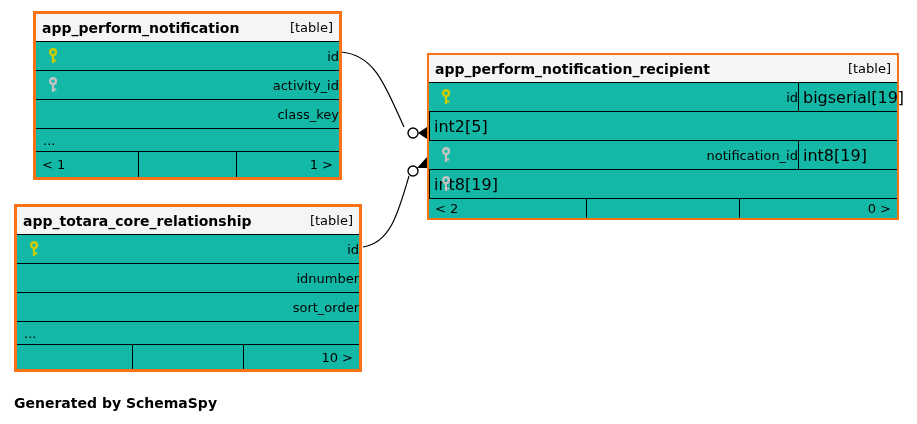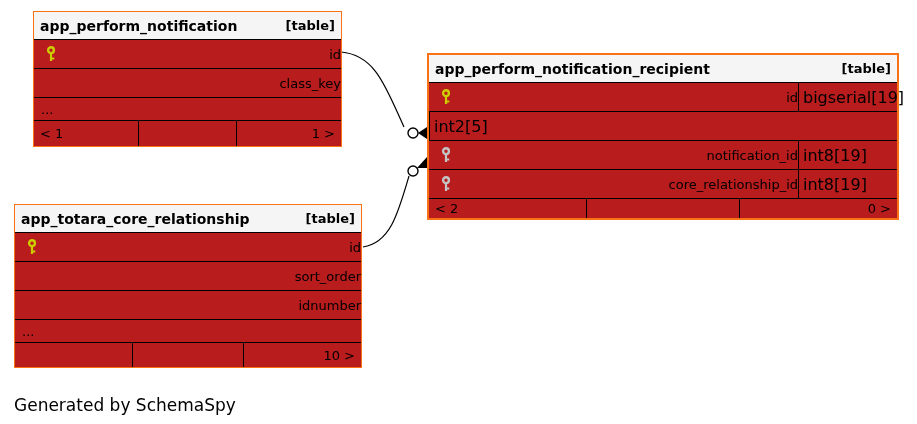--- a/index.html
+++ b/index.html
@@ -1,27 +1,27 @@
 <!DOCTYPE html>
 <html style="--hdrbg: #f5f5f5;"><head>
 <meta charset="utf-8">
 <style>
   html,body{margin:0;padding:0;background:#fff;}
   .canvas{
     position:relative;width:917px;height:424px;background:#fff;overflow:hidden;
     font-family:"DejaVu Sans","Liberation Sans",sans-serif;color:#000;
   }
-  .tnode{position:absolute;box-sizing:border-box;border:1px solid #f97316;background:#b91c1c;z-index:2;}
+  .tnode{position:absolute;box-sizing:border-box;border:3px solid #f97316;background:#14b8a6;z-index:2;}
   .tnode.focus{border-width:2px;margin-top:20px;}
   .thead{
     box-sizing:border-box;height:28px;display:flex;justify-content:space-between;align-items:center;
     background:var(--hdrbg,#f5f5f5);border-bottom:1px solid #000;padding:0 6px;
     font-weight:bold;font-size:14px;white-space:nowrap;
   }
-  .thead .tag{font-weight:700;font-size:13px;}
+  .thead .tag{font-weight:400;font-size:13px;}
   .trow{
     box-sizing:border-box;height:29px;display:flex;align-items:center;
     border-bottom:1px solid #000;font-size:13px;position:relative;white-space:nowrap;
   }
   .trow .colname{flex:1;padding-left:46px;text-align:right;}
   .tnode.focus .trow .colname{padding-left:28px;}
   .keyicon{position:absolute;left:12px;top:50%;transform:translateY(-50%);width:10px;height:16px;}
   .keyicon svg{display:block;}
   .coltype{
     box-sizing:border-box;width:99px;align-self:stretch;display:flex;align-items:center;
@@ -29,21 +29,21 @@
   }
   .erow{box-sizing:border-box;height:23px;display:flex;align-items:center;
     border-bottom:1px solid #000;font-size:13px;padding-left:7px;}
   .tfoot{box-sizing:border-box;display:flex;align-items:stretch;font-size:13px;}
   .tfoot .fcell{flex:1;display:flex;align-items:center;box-sizing:border-box;}
   .tfoot .fcell.mid,.tfoot .fcell.left{border-right:1px solid #000;}
   .tfoot .fcell.left{padding-left:6px;}
   .tfoot .fcell.right{justify-content:flex-end;padding-right:6px;}
   #t1 .tfoot{height:25px;} #t2 .tfoot{height:19px;} #t3 .tfoot{height:24px;}
   .edges{position:absolute;left:0;top:0;z-index:1;pointer-events:none;}
-  .gennote{position:absolute;left:14px;top:395px;font-size:17px;z-index:2;}
+  .gennote{position:absolute;left:14px;top:395px;font-size:14px;z-index:2;font-weight:bold;}
 </style>
 </head>
 <body>
 
 <div class="canvas">
 
   <svg class="edges" width="917" height="424" viewBox="0 0 917 424">
     <g>
       <path d="M341,52 C376,55 386,88 404,127" fill="none" stroke="#000" stroke-width="1.2"></path>
       <circle cx="413" cy="133" r="5" fill="#fff" stroke="#000" stroke-width="1.4"></circle>
@@ -62,20 +62,29 @@
       <span class="tag">[table]</span>
     </div>
     <div class="trow">
       <span class="keyicon">
         <svg width="10" height="16" viewBox="0 0 10 16">
             <circle cx="5" cy="4.2" r="2.9" fill="none" stroke="#cccc00" stroke-width="2.4"></circle>
             <path d="M5 7.2 L5 15 M5 12.5 L8.3 12.5" stroke="#cccc00" stroke-width="2.2" fill="none"></path>
           </svg>
       </span>
       <span class="colname">id</span>
+    </div>
+    <div class="trow">
+      <span class="keyicon">
+        <svg width="10" height="16" viewBox="0 0 10 16">
+            <circle cx="5" cy="4.2" r="2.9" fill="none" stroke="#c4c4c4" stroke-width="2.4"></circle>
+            <path d="M5 7.2 L5 15 M5 12.5 L8.3 12.5" stroke="#c4c4c4" stroke-width="2.2" fill="none"></path>
+          </svg>
+      </span>
+      <span class="colname">activity_id</span>
     </div>
     <div class="trow">
       <span class="colname">class_key</span>
     </div>
     <div class="erow">...</div>
     <div class="tfoot">
       <span class="fcell left">&lt; 1</span>
       <span class="fcell mid"></span>
       <span class="fcell right">1 &gt;</span>
     </div>
@@ -109,21 +118,20 @@
       <span class="colname">notification_id</span>
       <span class="coltype">int8[19]</span>
     </div>
     <div class="trow">
       <span class="keyicon">
         <svg width="10" height="16" viewBox="0 0 10 16">
             <circle cx="5" cy="4.2" r="2.9" fill="none" stroke="#c4c4c4" stroke-width="2.4"></circle>
             <path d="M5 7.2 L5 15 M5 12.5 L8.3 12.5" stroke="#c4c4c4" stroke-width="2.2" fill="none"></path>
           </svg>
       </span>
-      <span class="colname">core_relationship_id</span>
       <span class="coltype">int8[19]</span>
     </div>
     <div class="tfoot">
       <span class="fcell left">&lt; 2</span>
       <span class="fcell mid"></span>
       <span class="fcell right">0 &gt;</span>
     </div>
   </div>
 
   <div id="t3" class="tnode" style="left:14px;top:204px;width:348px;">
@@ -134,24 +142,24 @@
     <div class="trow">
       <span class="keyicon">
         <svg width="10" height="16" viewBox="0 0 10 16">
             <circle cx="5" cy="4.2" r="2.9" fill="none" stroke="#cccc00" stroke-width="2.4"></circle>
             <path d="M5 7.2 L5 15 M5 12.5 L8.3 12.5" stroke="#cccc00" stroke-width="2.2" fill="none"></path>
           </svg>
       </span>
       <span class="colname">id</span>
     </div>
     <div class="trow">
-      <span class="colname">sort_order</span>
+      <span class="colname">idnumber</span>
     </div>
     <div class="trow">
-      <span class="colname">idnumber</span>
+      <span class="colname">sort_order</span>
     </div>
     <div class="erow">...</div>
     <div class="tfoot">
       <span class="fcell left"></span>
       <span class="fcell mid"></span>
       <span class="fcell right">10 &gt;</span>
     </div>
   </div>
 
   <div class="gennote">Generated by SchemaSpy</div>

